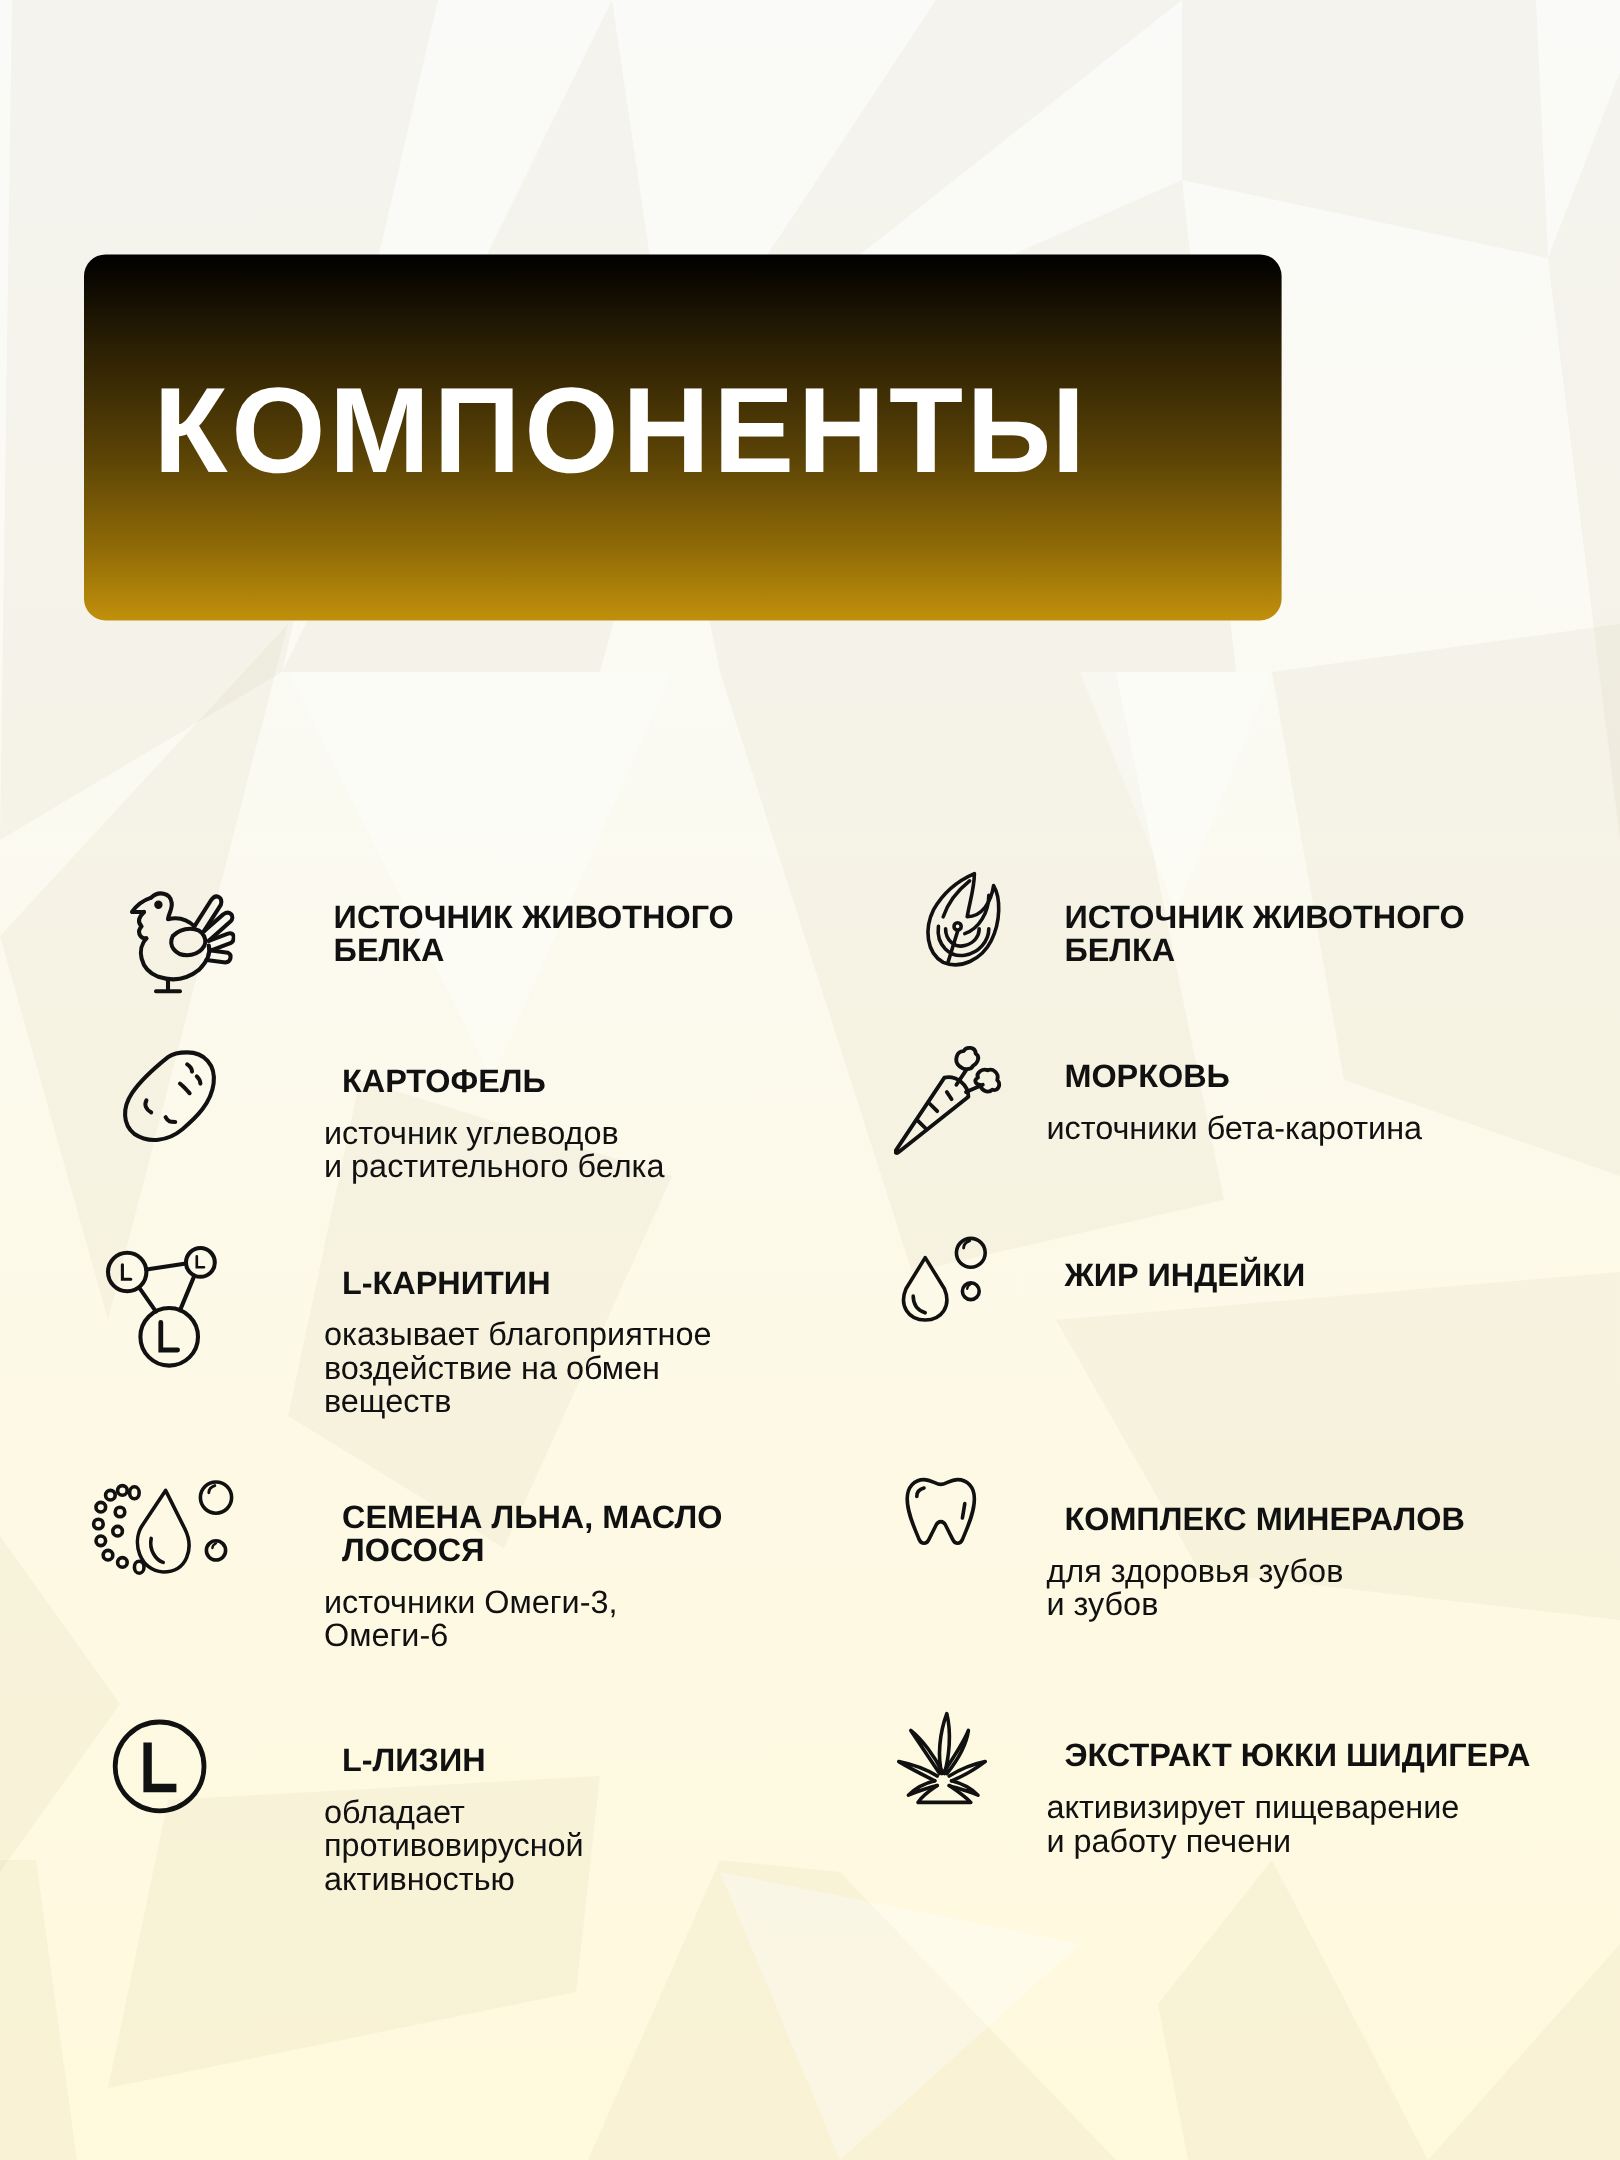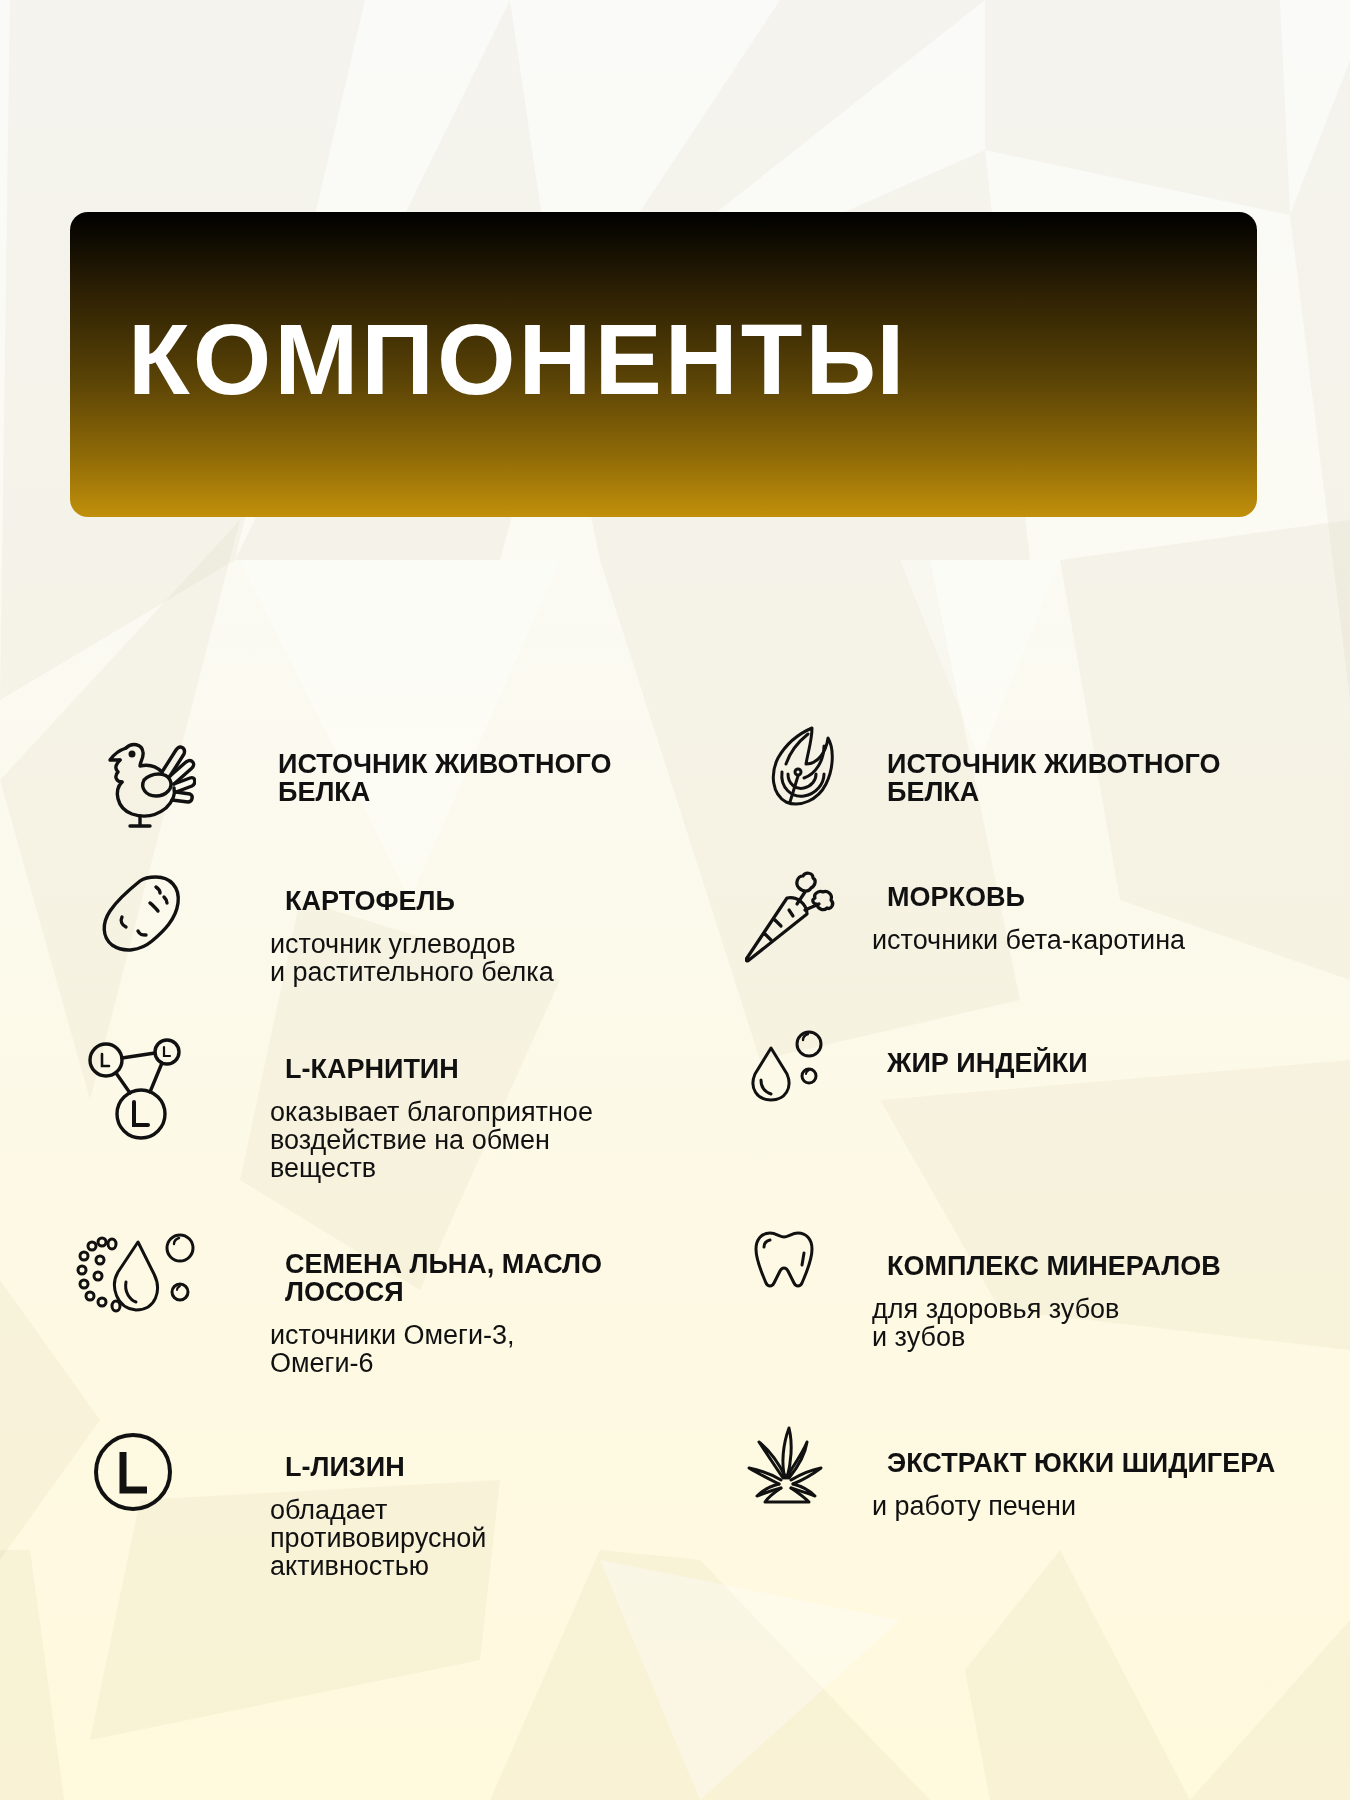--- a/index.html
+++ b/index.html
@@ -1,21 +1,21 @@
 <!DOCTYPE html>
 <html><head>
 <meta charset="utf-8">
 <style>
   html, body { margin:0; padding:0; }
   body { width:1350px; height:1800px; overflow:hidden; position:relative;
          font-family:"Liberation Sans", "DejaVu Sans", sans-serif; color:#111; }
   .bg { position:absolute; left:0; top:0; width:1350px; height:1800px;
         background:linear-gradient(180deg,#fafaf8 0%,#fbfaf2 35%,#fdf9e4 70%,#fff9dd 100%); }
   .bg svg { position:absolute; left:0; top:0; }
-  .banner { position:absolute; left:70px; top:212px; width:1187px; height:305px;
+  .banner { position:absolute; left:70px; top:212px; width:998px; height:305px;
             border-radius:18px;
             background:linear-gradient(180deg,#000000 0%,#2b1f04 25%,#5a4306 55%,#8f6a07 80%,#c1900b 100%); }
   .banner-title { position:absolute; left:58px; top:92px; margin:0;
             color:#ffffff; font-weight:bold; font-size:101px; line-height:110px;
             letter-spacing:3px; font-family:"Liberation Sans", sans-serif; }
   .item { position:absolute; }
   .icon { position:absolute; }
   .icon svg { width:100%; height:100%; display:block; }
   .text { position:absolute; }
   .title { font-weight:bold; font-size:27px; line-height:28px; text-transform:none; margin:15px; color:#111; }
@@ -273,16 +273,17 @@
       <path d="M34 60 C26 62 18 66 12 72 C22 68 28 66 36 64"></path>
       <path d="M48 60 C56 62 64 66 70 72 C60 68 52 66 46 64"></path>
       <path d="M36 64 C30 68 24 72 20 78 L64 78 C58 72 52 68 46 64"></path>
     </svg>
   </span>
   <div class="text" style="left:872px;top:1434px;">
     <p class="title">
       <span class="line">ЭКСТРАКТ ЮККИ ШИДИГЕРА</span>
     </p>
     <p class="desc">
+      <span class="line">активизирует пищеварение</span>
       <span class="line">и работу печени</span>
     </p>
   </div>
 </div>
 
 </body></html>

